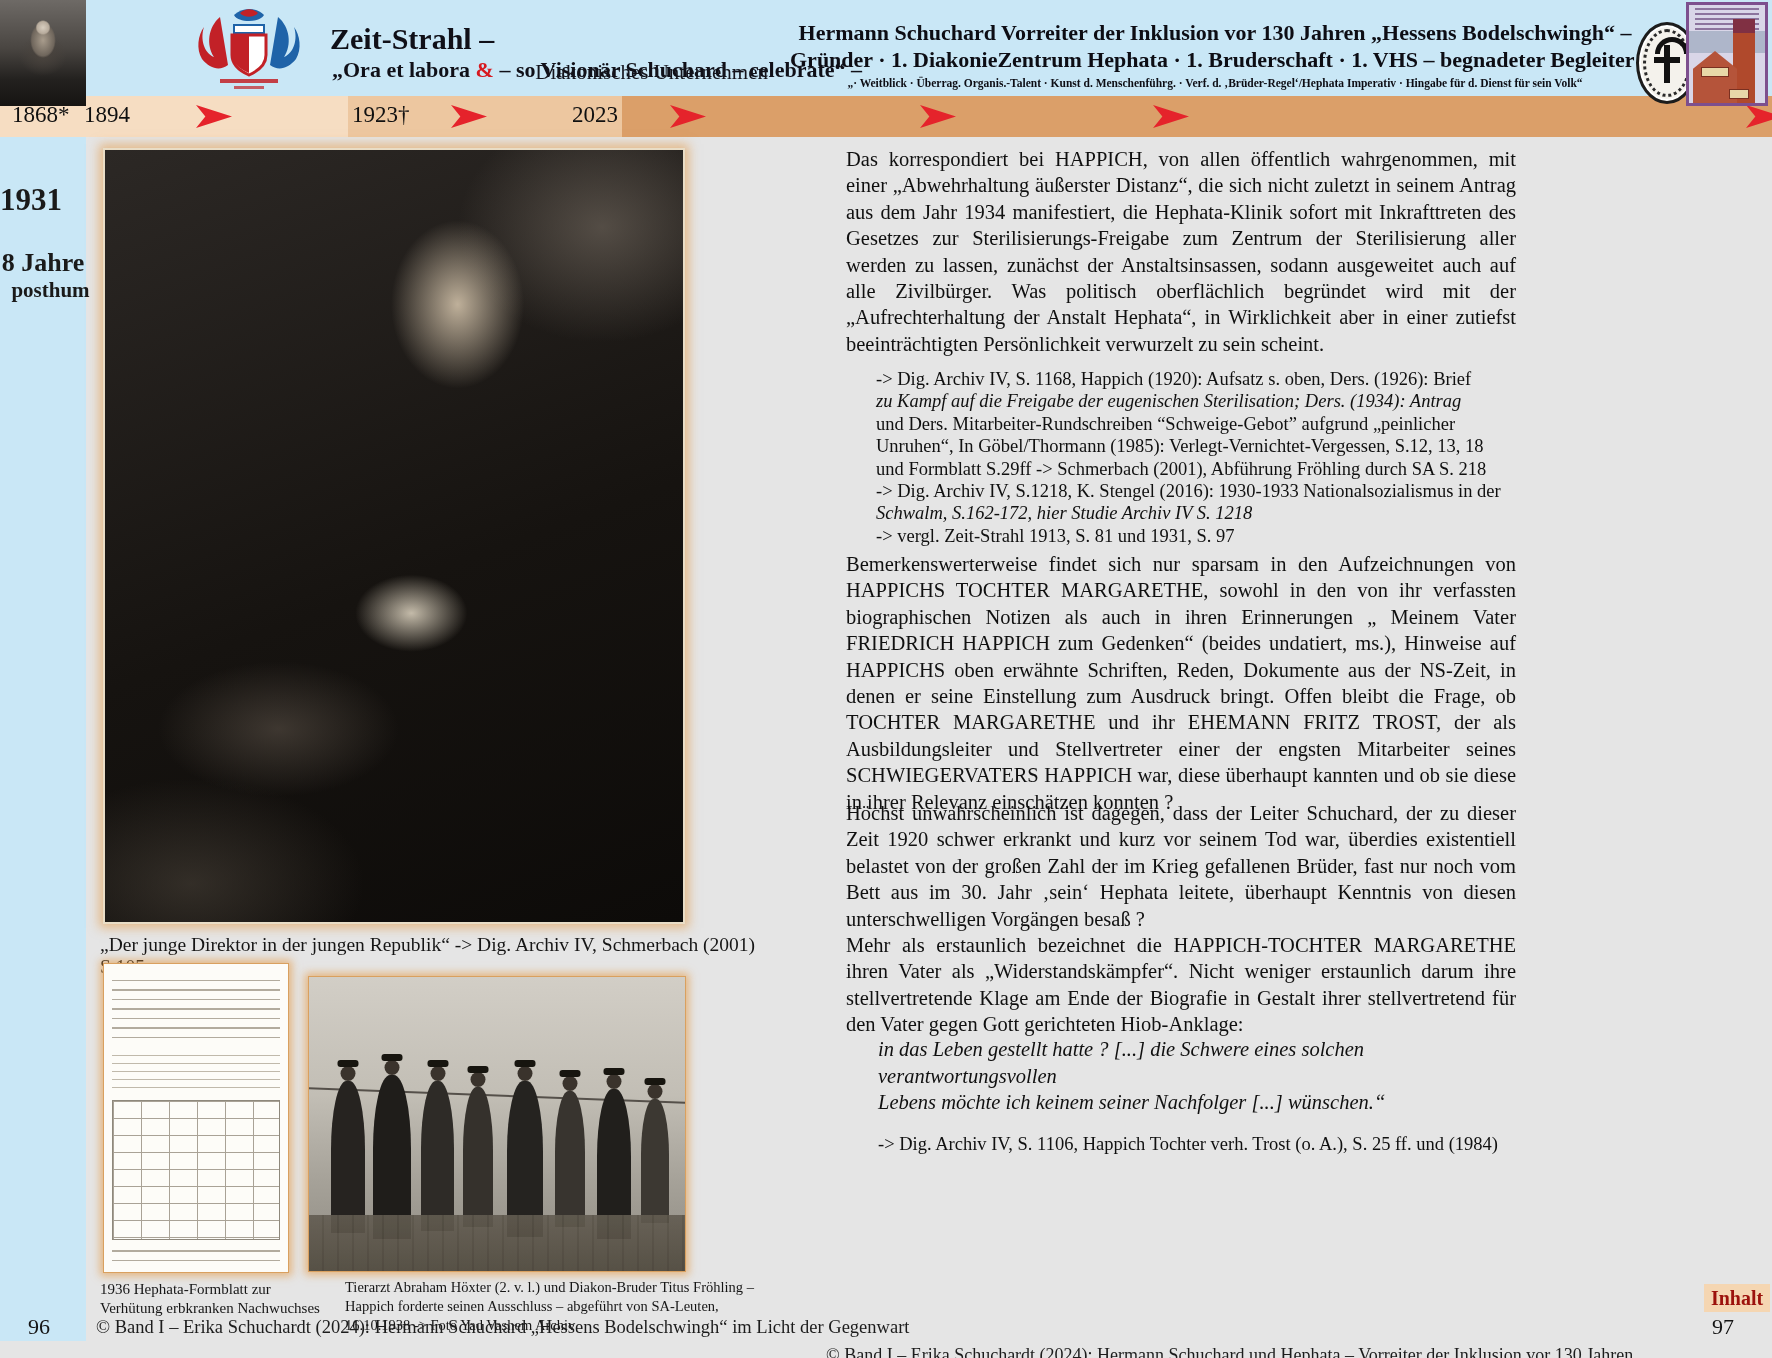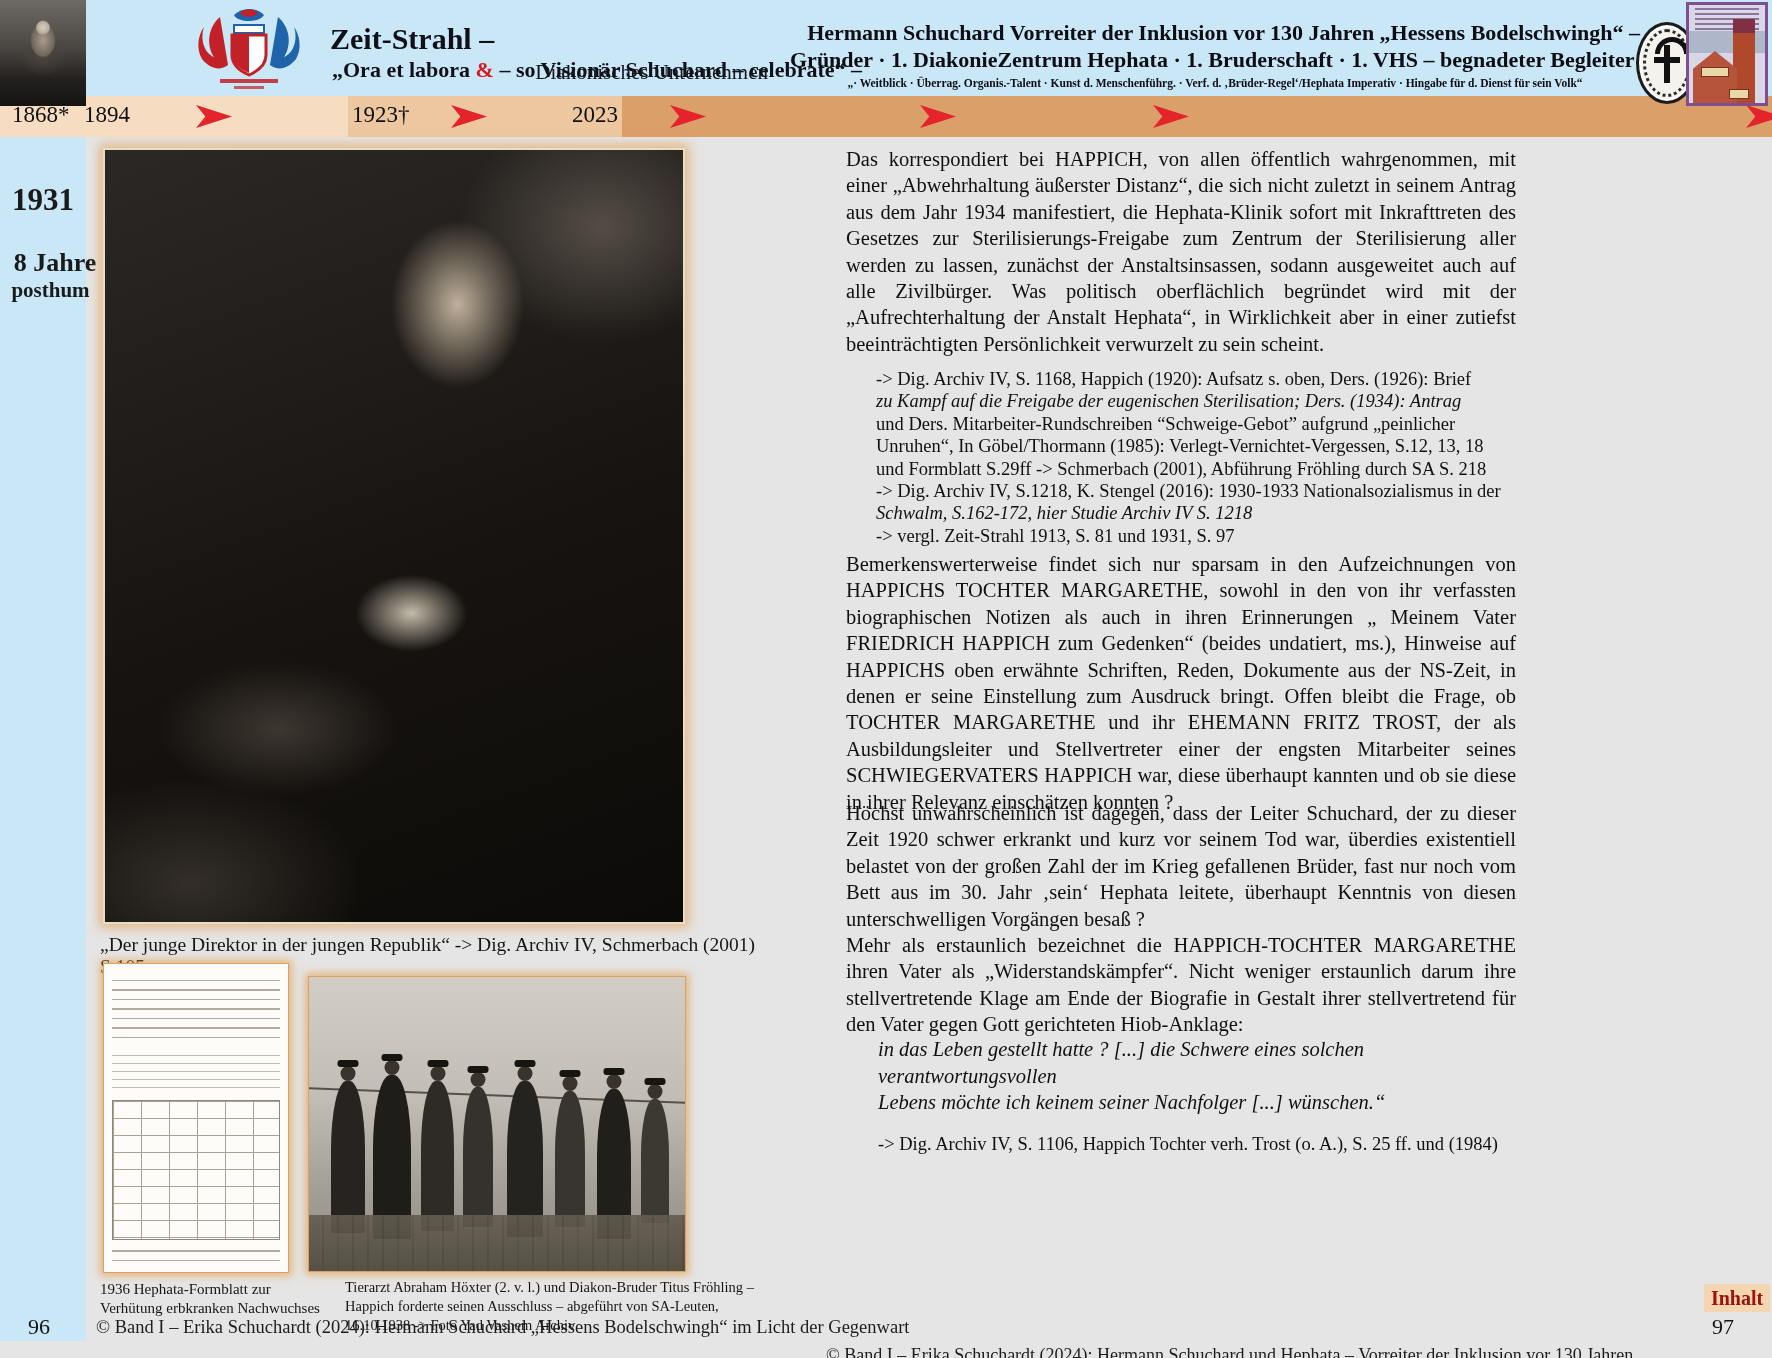--- a/index.html
+++ b/index.html
@@ -13,21 +13,21 @@
       radial-gradient(circle 10px at 50% 26%, #d8cec0 0%, #b7ab9c 60%, rgba(0,0,0,0) 75%),
       radial-gradient(ellipse 16px 22px at 50% 38%, #a89c8c 0%, #6f665c 70%, rgba(0,0,0,0) 80%),
       radial-gradient(ellipse 30px 26px at 50% 52%, #4a443e 0%, rgba(0,0,0,0) 80%),
       linear-gradient(180deg,#6e6a66 0%,#4a4642 45%,#23211f 75%,#161412 100%);}
   .crest{position:absolute;left:190px;top:5px;width:118px;height:90px;z-index:5;}
   .crest svg{width:100%;height:100%;}
   .title-main{position:absolute;left:330px;top:22px;font-size:30px;font-weight:bold;color:#101018;}
   .title-sub{position:absolute;left:332px;top:57px;font-size:22px;font-weight:bold;color:#101018;white-space:nowrap;}
   .title-sub .amp{color:#d71920;}
   .title-dia{position:absolute;left:330px;top:60px;width:438px;text-align:right;font-size:21px;color:#14141c;}
-  .rh1{position:absolute;left:790px;top:20px;width:850px;text-align:right;font-size:22px;font-weight:bold;color:#0d0d14;white-space:nowrap;}
+  .rh1{position:absolute;left:790px;top:20px;width:850px;text-align:center;font-size:22px;font-weight:bold;color:#0d0d14;white-space:nowrap;}
   .rh2{position:absolute;left:790px;top:47px;width:850px;text-align:center;font-size:22px;font-weight:bold;color:#0d0d14;white-space:nowrap;}
   .rh3{position:absolute;left:790px;top:77px;width:850px;text-align:center;font-size:11.5px;font-weight:bold;color:#0d0d14;white-space:nowrap;}
 
   
   .seal{position:absolute;left:1636px;top:22px;width:56px;height:76px;z-index:6;
         border-radius:50%;background:#f4f2ec;border:3px solid #1c1c1c;box-shadow:inset 0 0 0 2px #fff;}
   .seal .ring{position:absolute;inset:4px;border-radius:50%;border:3px dotted #2a2a2a;}
   .seal .cross-v{position:absolute;left:50%;top:20px;width:6px;height:38px;margin-left:-3px;background:#111;}
   .seal .cross-h{position:absolute;left:50%;top:32px;width:26px;height:6px;margin-left:-13px;background:#111;}
   .seal .arc{position:absolute;left:50%;top:12px;width:24px;height:12px;margin-left:-12px;
@@ -52,22 +52,22 @@
   .seg2{position:absolute;left:348px;top:0;width:274px;height:41px;background:#edc7a0;}
   .seg3{position:absolute;left:622px;top:0;width:1150px;height:41px;background:#db9f69;}
   .year{position:absolute;top:6px;font-size:23px;color:#101010;}
   .y0{left:12px;} .y1{left:84px;} .y2{left:352px;} .y3{left:572px;}
   .arrow{position:absolute;top:9px;width:36px;height:23px;background:#e5232b;
          clip-path:polygon(0 0,100% 50%,0 100%,26% 50%);}
   .a0{left:196px;} .a1{left:451px;} .a2{left:670px;} .a3{left:920px;} .a4{left:1153px;} .a5{left:1746px;}
 
   
   .sidebar{position:absolute;left:0;top:137px;width:86px;height:1204px;background:#c9e7f6;}
-  .sb-year{position:absolute;left:0;top:182px;width:86px;text-align:center;font-size:31px;font-weight:bold;}
-  .sb-l1{position:absolute;left:0;top:248px;width:86px;text-align:center;font-size:26px;font-weight:bold;margin-left:12px;}
+  .sb-year{position:absolute;left:0;top:182px;width:86px;font-size:31px;font-weight:bold;}
+  .sb-l1{position:absolute;left:0;top:248px;width:86px;text-align:center;font-size:26px;font-weight:bold;}
   .sb-l2{position:absolute;left:0;top:278px;width:101px;text-align:center;font-size:21px;font-weight:bold;}
 
   
   .photo-main{position:absolute;left:103px;top:148px;width:582px;height:776px;
     border:2px solid #e9ddc6;box-sizing:border-box;
     box-shadow:0 0 10px 4px rgba(228,150,62,.55);
     background-color:#181512;
     background-image:
       radial-gradient(ellipse 95px 120px at 61% 20%, rgba(208,192,168,.9), rgba(208,192,168,0) 70%),
       radial-gradient(ellipse 200px 160px at 86% 10%, rgba(125,115,104,.55), rgba(0,0,0,0) 72%),

